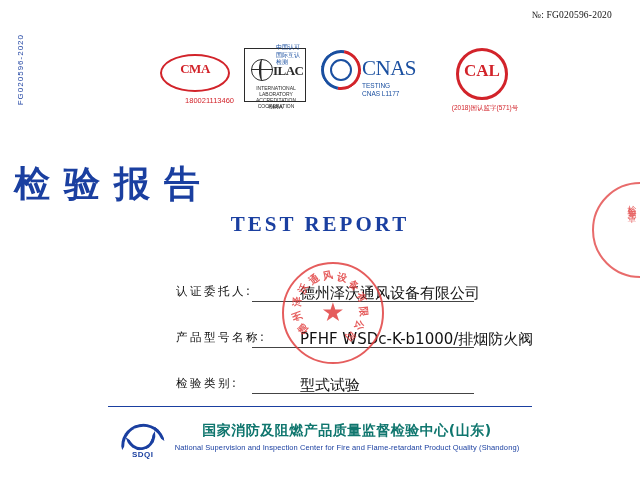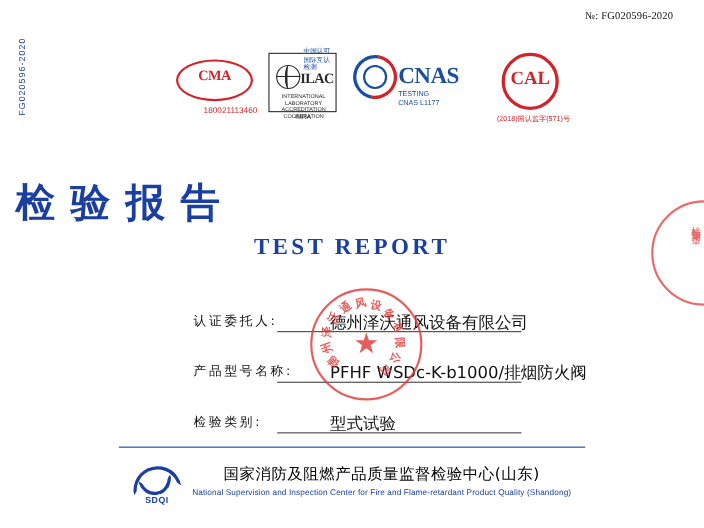--- a/index.html
+++ b/index.html
@@ -210,21 +210,21 @@
     height: 22px;
     border: 2.2px solid #1a4fa0;
     border-radius: 50%;
     box-sizing: border-box;
   }
   .cnas-text {
     position: absolute;
     left: 44px;
     top: 10px;
     font-size: 21px;
-    font-weight: bold;
+    font-weight: normal;
     color: #1a4fa0;
     font-family: "Liberation Serif", serif;
     letter-spacing: -0.5px;
   }
   .cnas-sidetext {
     position: absolute;
     left: -42px;
     top: -2px;
     width: 40px;
     font-size: 6px;
@@ -471,22 +471,22 @@
     width: 44px;
     text-align: center;
     font-size: 8px;
     font-weight: bold;
     color: #1a3fa0;
     font-family: "Liberation Sans", sans-serif;
     letter-spacing: 0.5px;
   }
   .footer-cn {
     font-size: 14px;
-    font-weight: normal;
-    color: #000000;
+    font-weight: bold;
+    color: #0f766e;
     font-family: "DejaVu Sans", "Liberation Sans", sans-serif;
     letter-spacing: 0.5px;
     padding-left: 54px;
   }
   .footer-en {
     font-size: 7.5px;
     color: #1a3fa0;
     font-family: "Liberation Sans", sans-serif;
     padding-left: 54px;
     padding-top: 3px;

